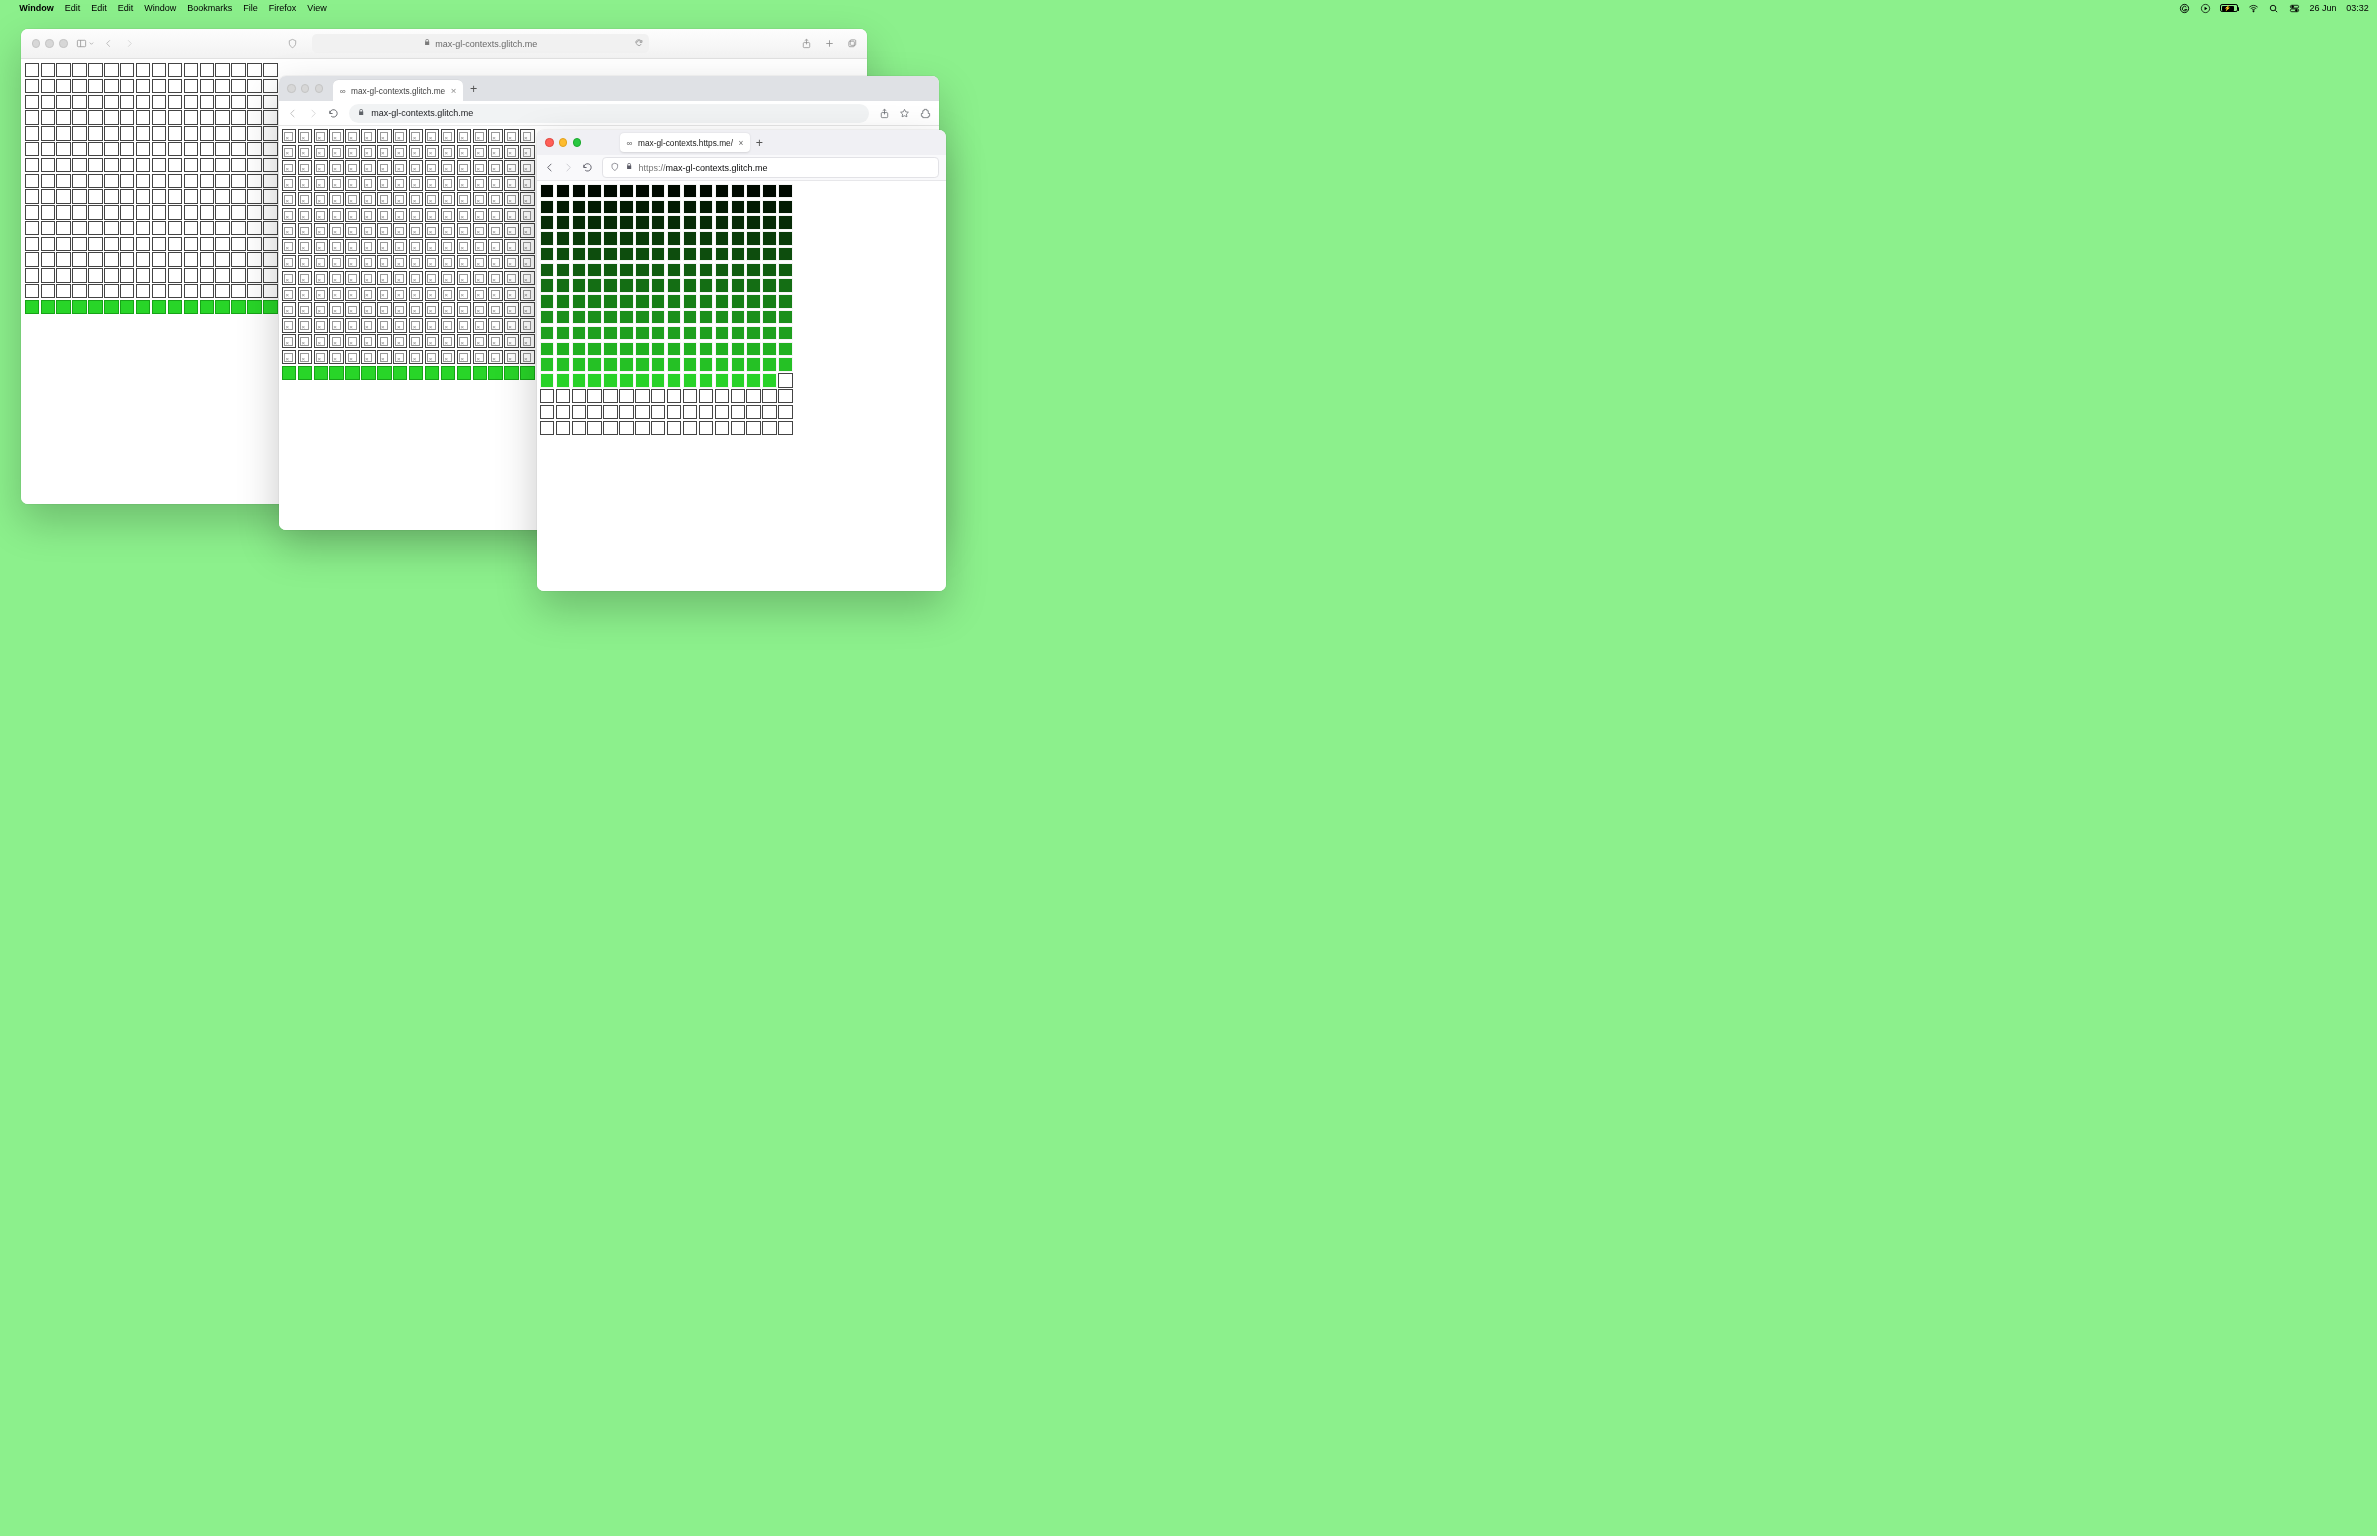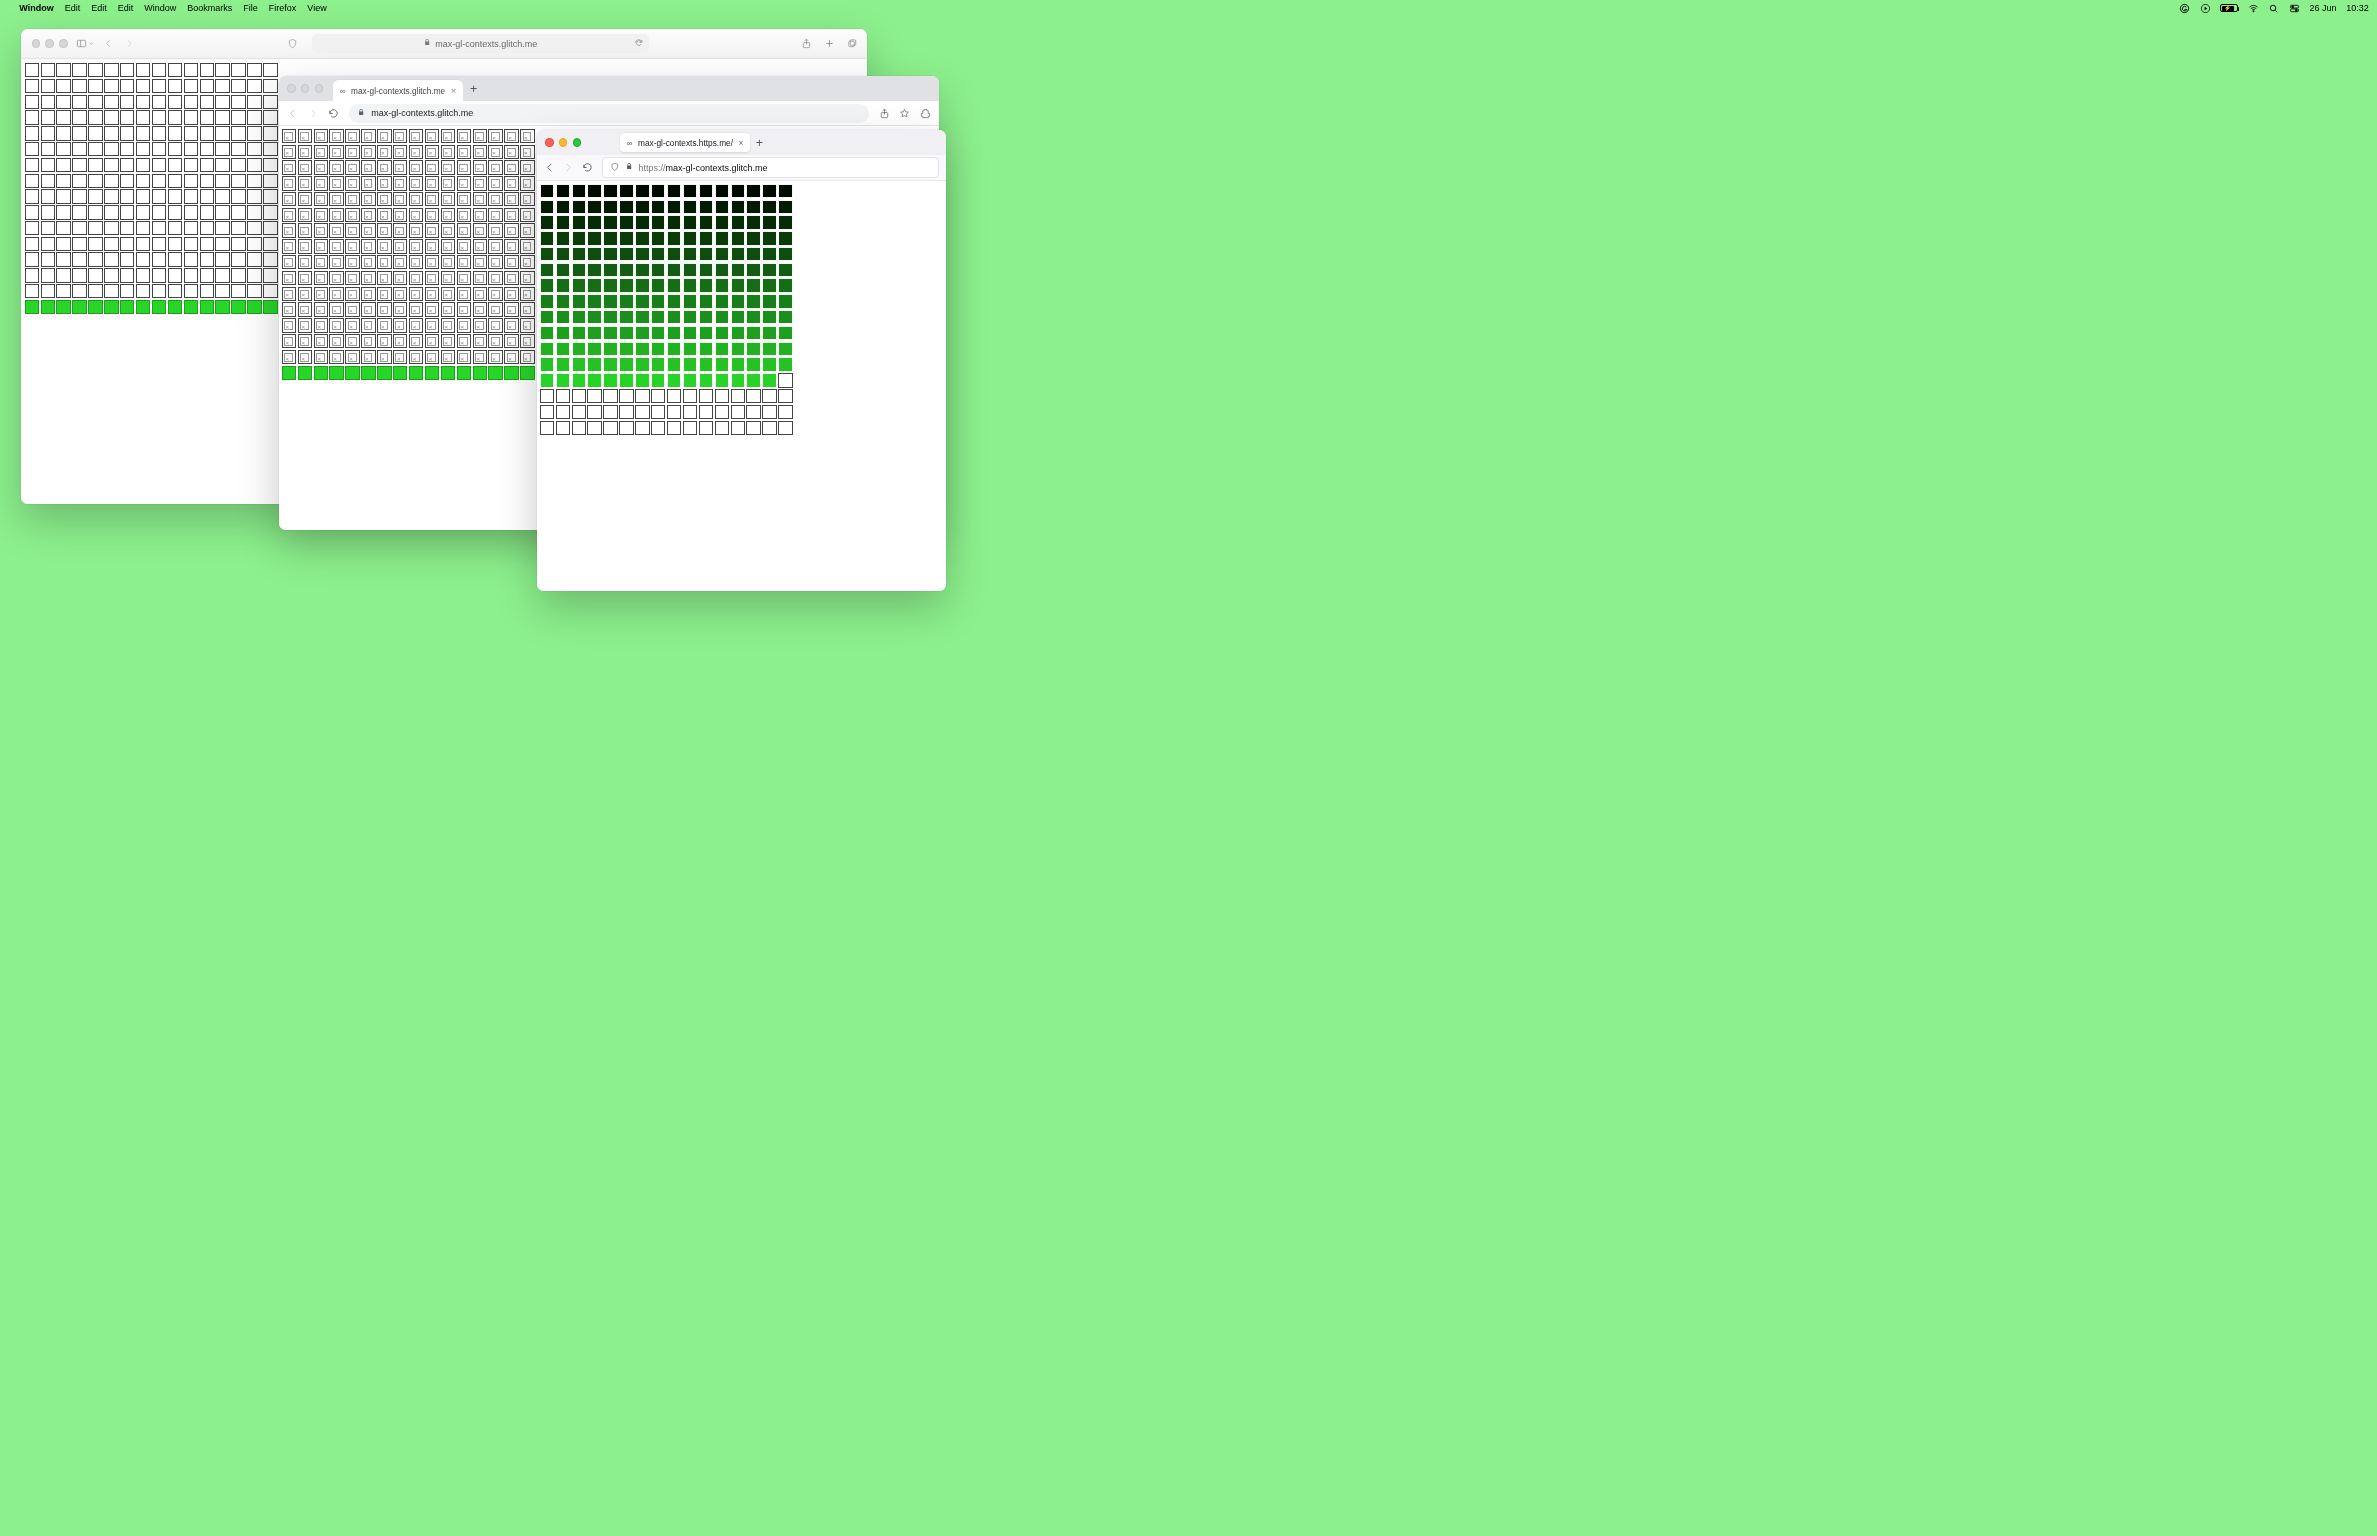--- a/index.html
+++ b/index.html
@@ -219,21 +219,21 @@
     </span>
     <span class="status-icon">
       <svg class="icon-svg" viewBox="0 0 24 24" fill="none" stroke="#000" stroke-width="1.8">
           <rect x="3" y="5" width="18" height="6" rx="3"></rect>
           <circle cx="8" cy="8" r="2" fill="#000"></circle>
           <rect x="3" y="13" width="18" height="6" rx="3"></rect>
           <circle cx="16" cy="16" r="2" fill="#000"></circle>
         </svg>
     </span>
     <span class="clock">26 Jun</span>
-    <span class="clock">10:32</span>
+    <span class="clock">03:32</span>
   </div>
 </div>
 
 <div class="window safari" id="win-safari" style="left: 20.6px; top: 29px; width: 846px; height: 475px;">
   <div class="toolbar">
     <div class="traffic">
       <span class="tl dim"></span>
       <span class="tl dim"></span>
       <span class="tl dim"></span>
     </div>

